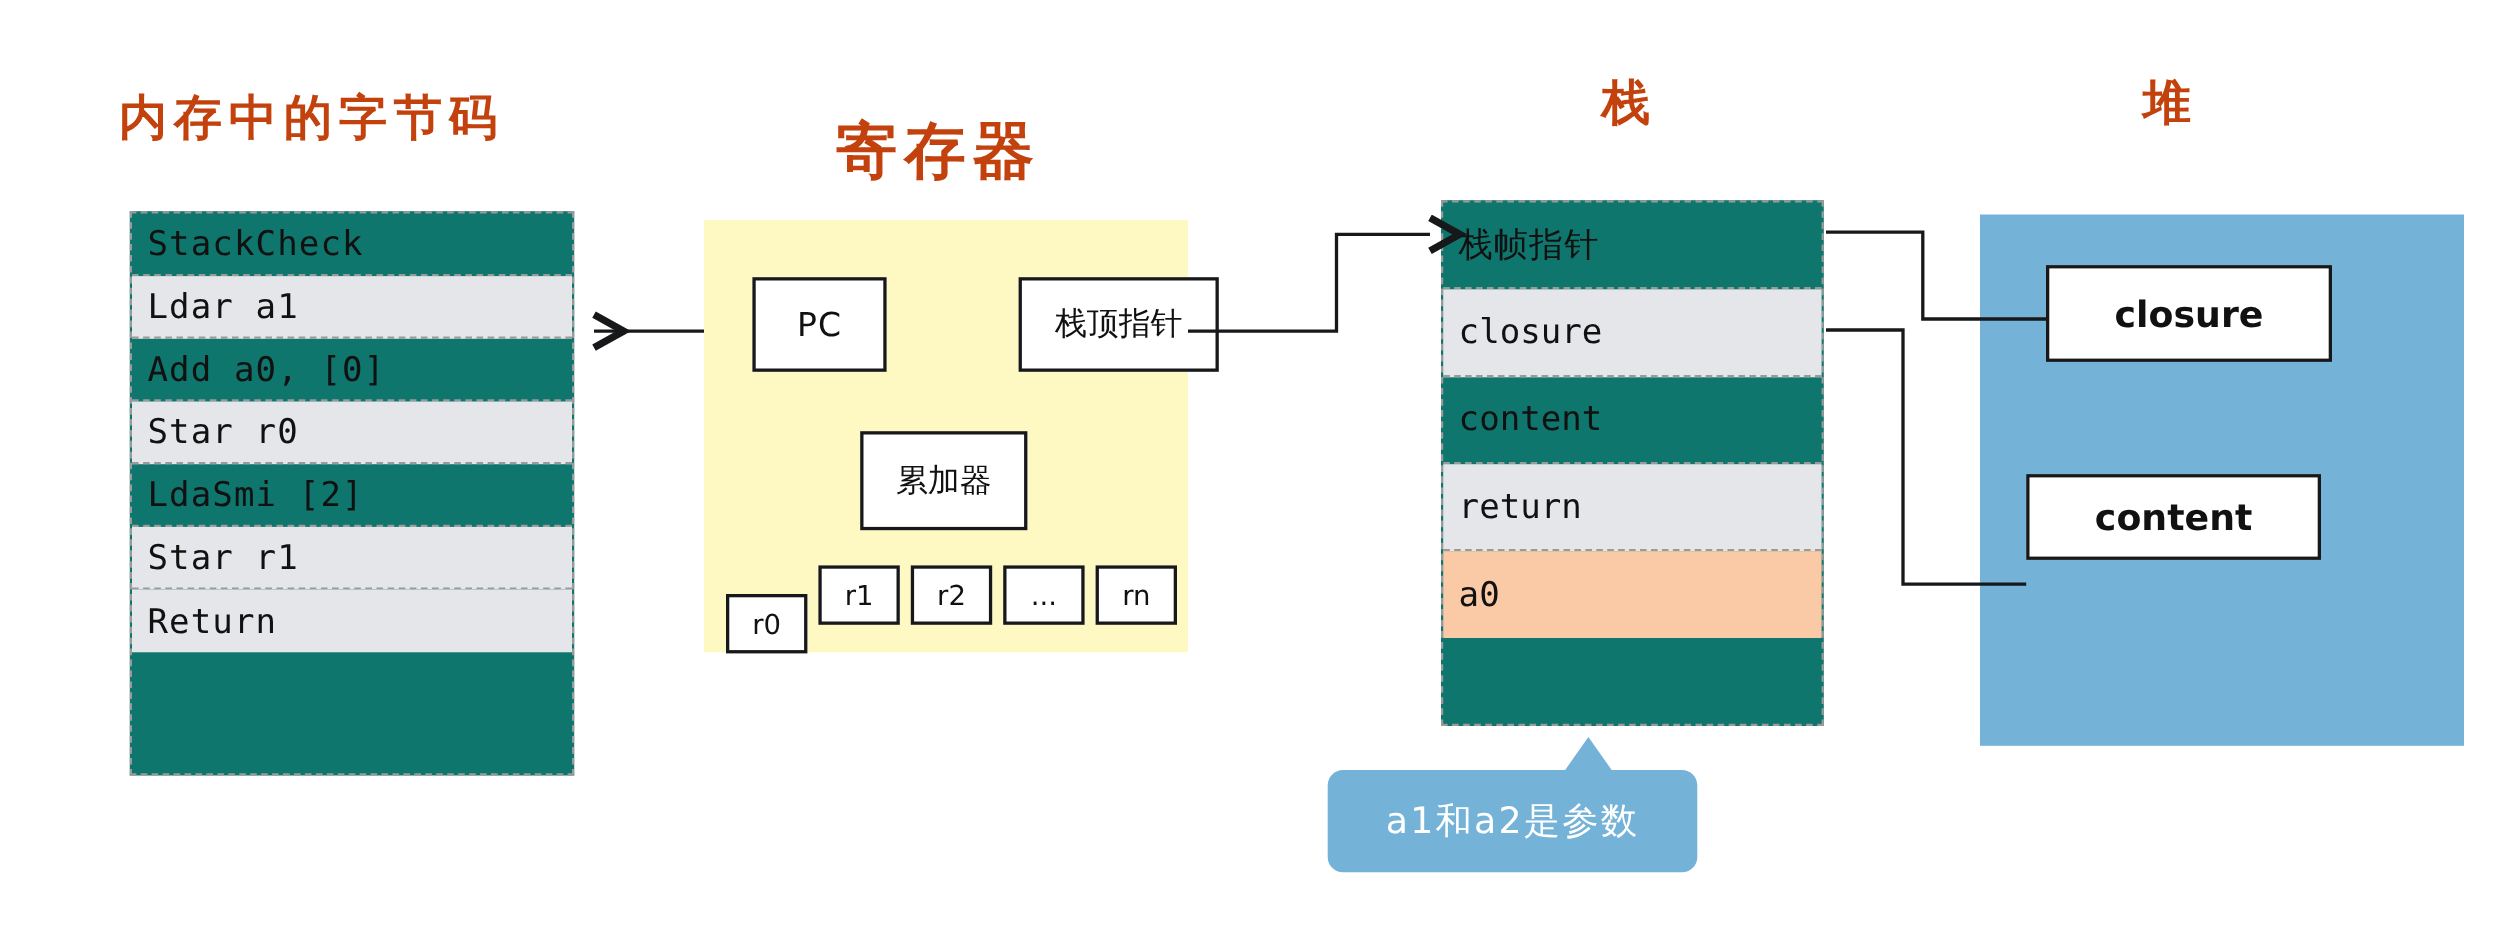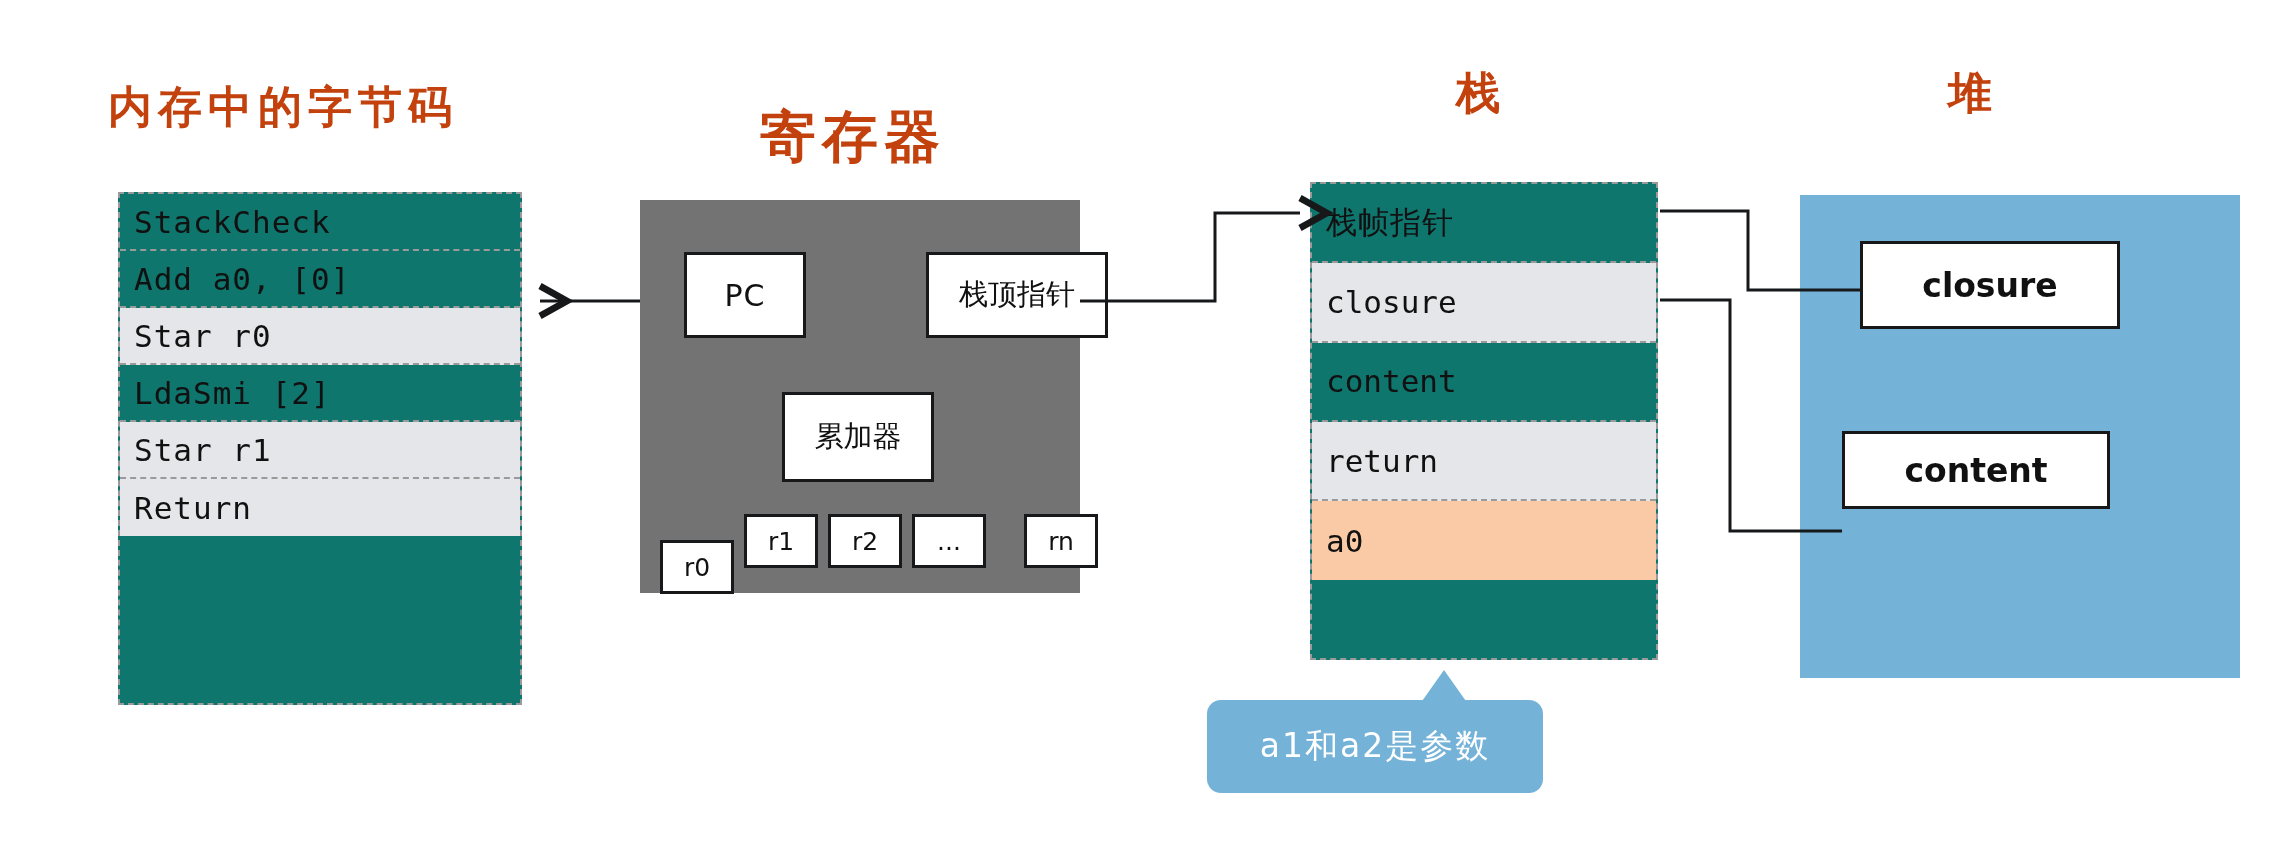--- a/index.html
+++ b/index.html
@@ -68,21 +68,21 @@
     letter-spacing: 1px;
   }
 
   
   #register-panel {
     position: absolute;
     left: 640px;
     top: 200px;
     width: 440px;
     height: 393px;
-    background: #737373;
+    background: #fef9c3;
   }
   .reg-box {
     position: absolute;
     background: #ffffff;
     border: 3px solid #17181a;
     box-sizing: border-box;
     display: flex;
     align-items: center;
     justify-content: center;
     color: #111111;
@@ -103,21 +103,21 @@
     align-items: center;
     justify-content: center;
     font-size: 25px;
     font-family: "DejaVu Sans", sans-serif;
     color: #111111;
   }
   #reg-slot-0 { left: 20px;  width: 74px; margin-top: 26px; }
   #reg-slot-1 { left: 104px; width: 74px; }
   #reg-slot-2 { left: 188px; width: 74px; }
   #reg-slot-3 { left: 272px; width: 74px; }
-  #reg-slot-4 { left: 356px; width: 74px; margin-left: 28px; }
+  #reg-slot-4 { left: 356px; width: 74px; }
 
   
   #stack-table {
     left: 1310px;
     top: 182px;
     width: 348px;
     height: 478px;
   }
   #stack-table .dashed-row {
     height: 79.3px;
@@ -195,20 +195,21 @@
 
 <div class="stage">
 
   <div class="col-title" id="title-bytecode">内存中的字节码</div>
   <div class="col-title" id="title-register">寄存器</div>
   <div class="col-title" id="title-stack">栈</div>
   <div class="col-title" id="title-heap">堆</div>
 
   <div class="dashed-table" id="bytecode-table">
     <div class="dashed-row">StackCheck</div>
+    <div class="dashed-row shaded">Ldar a1</div>
     <div class="dashed-row">Add a0, [0]</div>
     <div class="dashed-row shaded">Star r0</div>
     <div class="dashed-row">LdaSmi [2]</div>
     <div class="dashed-row shaded">Star r1</div>
     <div class="dashed-row shaded">Return</div>
   </div>
 
   <div id="register-panel">
     <div class="reg-box" id="reg-pc">PC</div>
     <div class="reg-box" id="reg-sp">栈顶指针</div>

